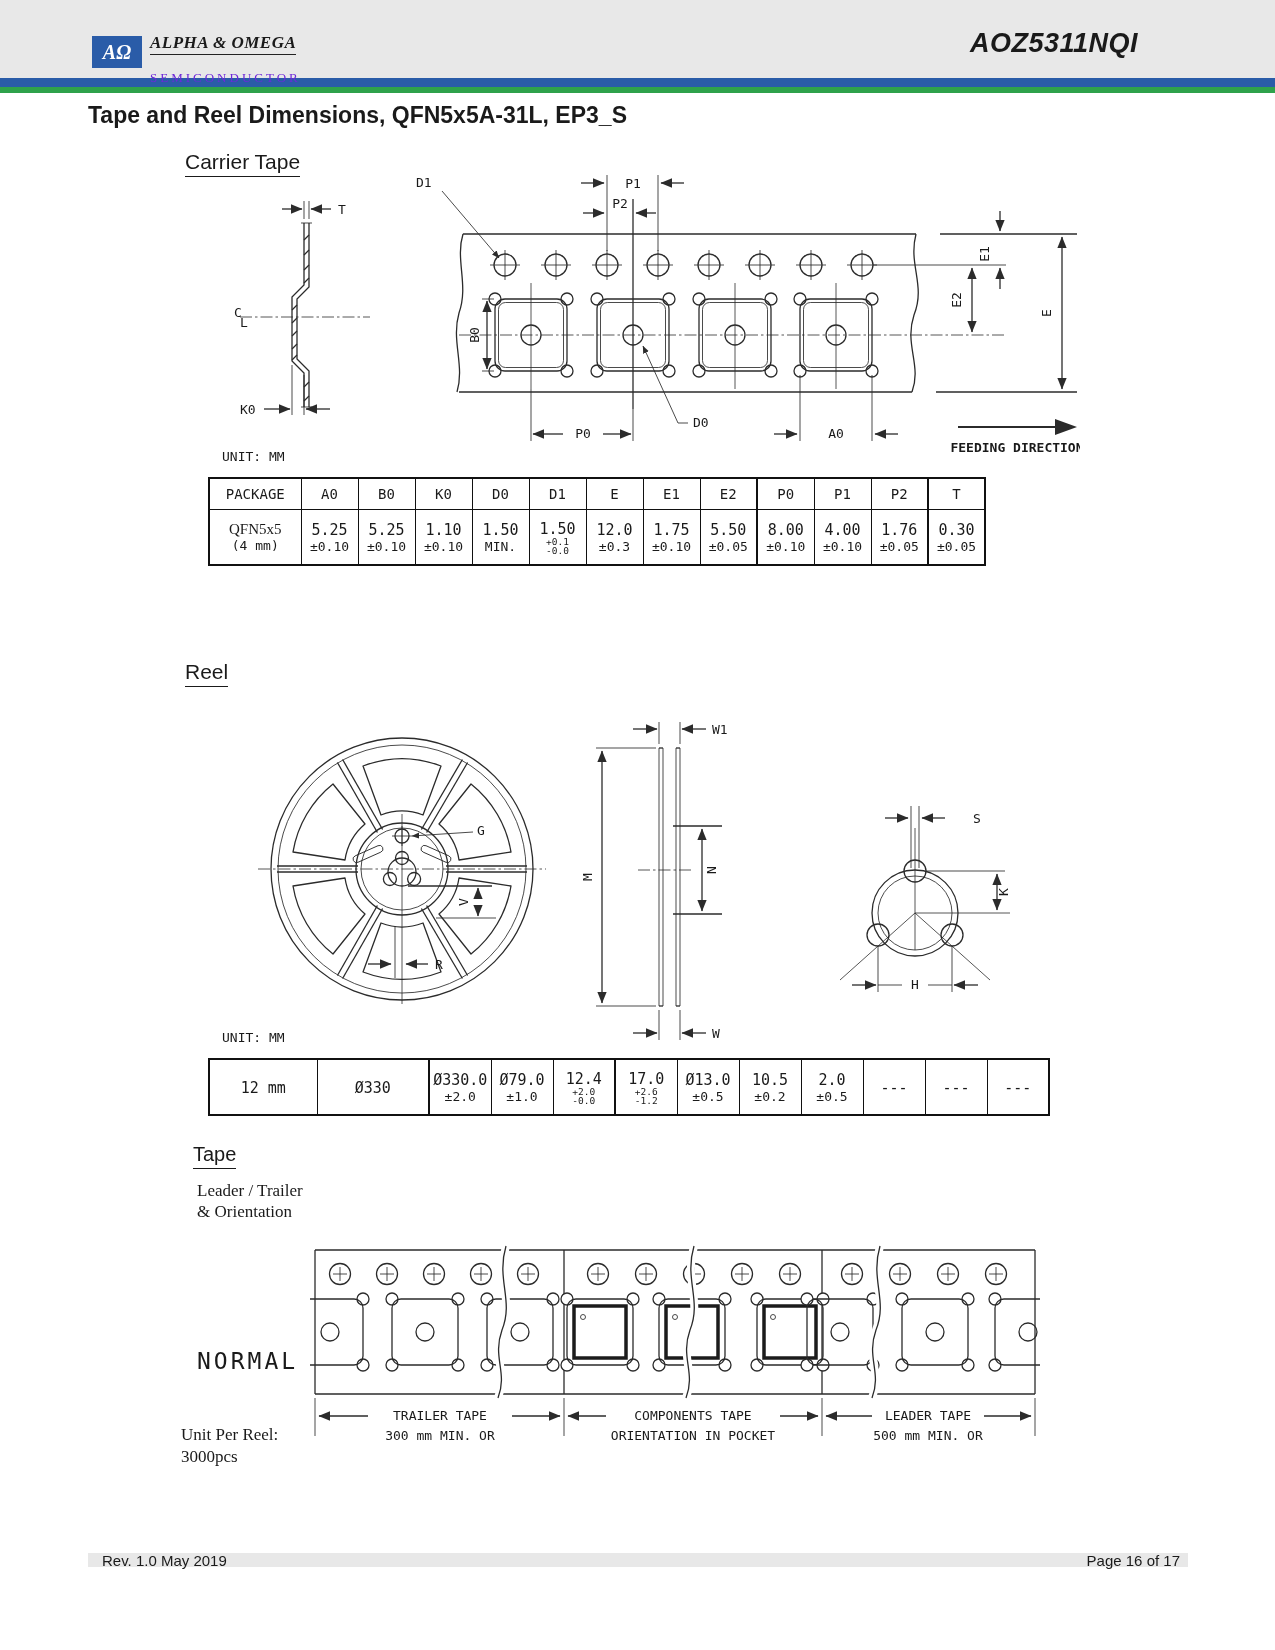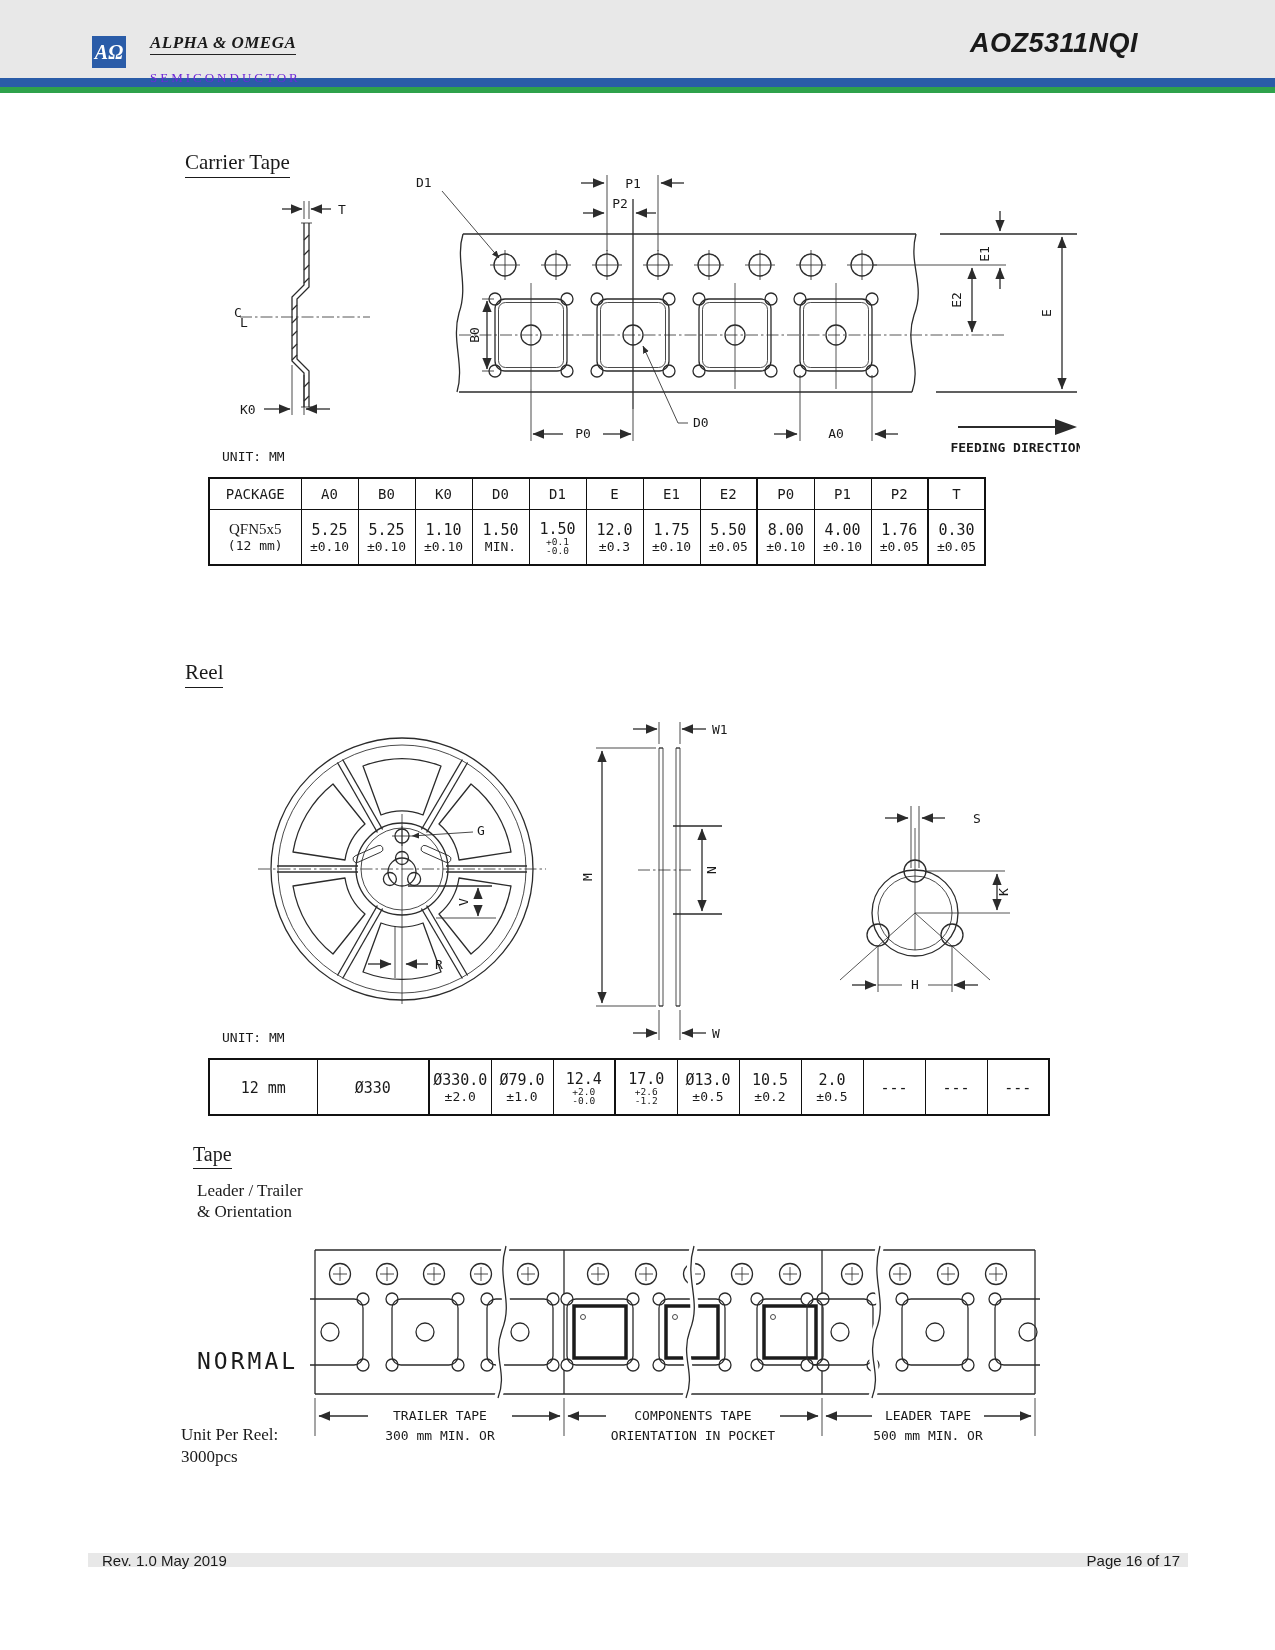--- a/index.html
+++ b/index.html
@@ -2,34 +2,34 @@
 <html><head>
 <meta charset="utf-8">
 <style>
   html,body{margin:0;padding:0;background:#fff;}
   .page{position:relative;width:1275px;height:1650px;background:#fff;overflow:hidden;
         font-family:"Liberation Sans",sans-serif;color:#1a1a1a;}
   
   .hdr-band{position:absolute;left:0;top:0;width:1275px;height:78px;background:#e8e8e8;}
   .bar-blue{position:absolute;left:0;top:78px;width:1275px;height:9px;}
   .bar-green{position:absolute;left:0;top:87px;width:1275px;height:6px;}
-  .logo-box{position:absolute;left:92px;top:36px;width:34px;height:32px;display:flex;
+  .logo-box{position:absolute;left:92px;top:36px;width:50px;height:32px;display:flex;
             align-items:center;justify-content:center;}
   .logo-box span{font-family:"Liberation Serif",serif;font-style:italic;font-weight:bold;
             color:#fff;font-size:20px;}
   .brand1{position:absolute;left:150px;top:33px;font-family:"Liberation Serif",serif;
           font-weight:bold;font-style:italic;font-size:17px;border-bottom:1.5px solid #222;
           padding-bottom:1px;letter-spacing:.5px;}
   .brand2{position:absolute;left:150px;top:70px;font-family:"Liberation Serif",serif;
           font-size:13px;letter-spacing:3px;color:#6d28d9;}
   .part-no{position:absolute;right:137px;top:28px;font-size:27px;font-weight:bold;
            font-style:italic;letter-spacing:.5px;}
   .doc-title{position:absolute;left:88px;top:102px;font-size:23px;font-weight:bold;}
   
-  .sec-h{position:absolute;font-family:Liberation Serif, serif;font-size:21px;
+  .sec-h{position:absolute;font-family:Liberation Sans, sans-serif;font-size:21px;
          border-bottom:1.5px solid #1a1a1a;padding-bottom:2px;}
   .serif-note{position:absolute;font-family:"Liberation Serif",serif;font-size:17px;line-height:21px;}
   .unit-lbl{position:absolute;font-family:"DejaVu Sans Mono",monospace;font-size:13px;}
   .normal-lbl{position:absolute;left:197px;top:1348px;font-family:"DejaVu Sans Mono",monospace;
               font-size:23px;letter-spacing:3px;}
   
   table.dim{position:absolute;border-collapse:collapse;table-layout:fixed;
             font-family:"DejaVu Sans Mono",monospace;}
   table.dim th,table.dim td{border:1px solid #111;text-align:center;vertical-align:middle;
             padding:0;}
@@ -71,20 +71,21 @@
   <div class="hdr-band"></div>
   <div class="bar-blue" style="background:#2a5ca8"></div>
   <div class="bar-green" style="background:#2fa24b"></div>
   <div class="logo-box" style="background:#2a5ca8">
     <span>AΩ</span>
   </div>
   <div class="brand1">ALPHA &amp; OMEGA</div>
   <div class="brand2">SEMICONDUCTOR</div>
   <div class="part-no">AOZ5311NQI</div>
 
+  <div class="doc-title">Tape and Reel Dimensions, QFN5x5A-31L, EP3_S</div>
 
   <div class="sec-h" style="left:185px;top:150px;">Carrier Tape</div>
 
   <svg style="left:200px;top:165px;" width="880" height="300" viewBox="0 0 880 300">
     <defs>
       <marker id="cA" viewBox="0 0 10 10" refX="9.5" refY="5" markerWidth="9" markerHeight="9" orient="auto">
           <path d="M0,1 L10,5 L0,9 z"></path>
         </marker>
       <marker id="cB" viewBox="0 0 10 10" refX="0.5" refY="5" markerWidth="9" markerHeight="9" orient="auto">
           <path d="M10,1 L0,5 L10,9 z"></path>
@@ -272,21 +273,21 @@
       <th>E1</th>
       <th>E2</th>
       <th class="bl2">P0</th>
       <th>P1</th>
       <th>P2</th>
       <th class="bl2">T</th>
     </tr>
     <tr>
       <td>
             <div class="pkg-n1">QFN5x5</div>
-            <div class="pkg-n2">(12 mm)</div>
+            <div class="pkg-n2">(4 mm)</div>
           </td>
       <td>
             <div class="tv">5.25</div>
             <div class="tt">±0.10</div>
           </td>
       <td>
             <div class="tv">5.25</div>
             <div class="tt">±0.10</div>
           </td>
       <td>

